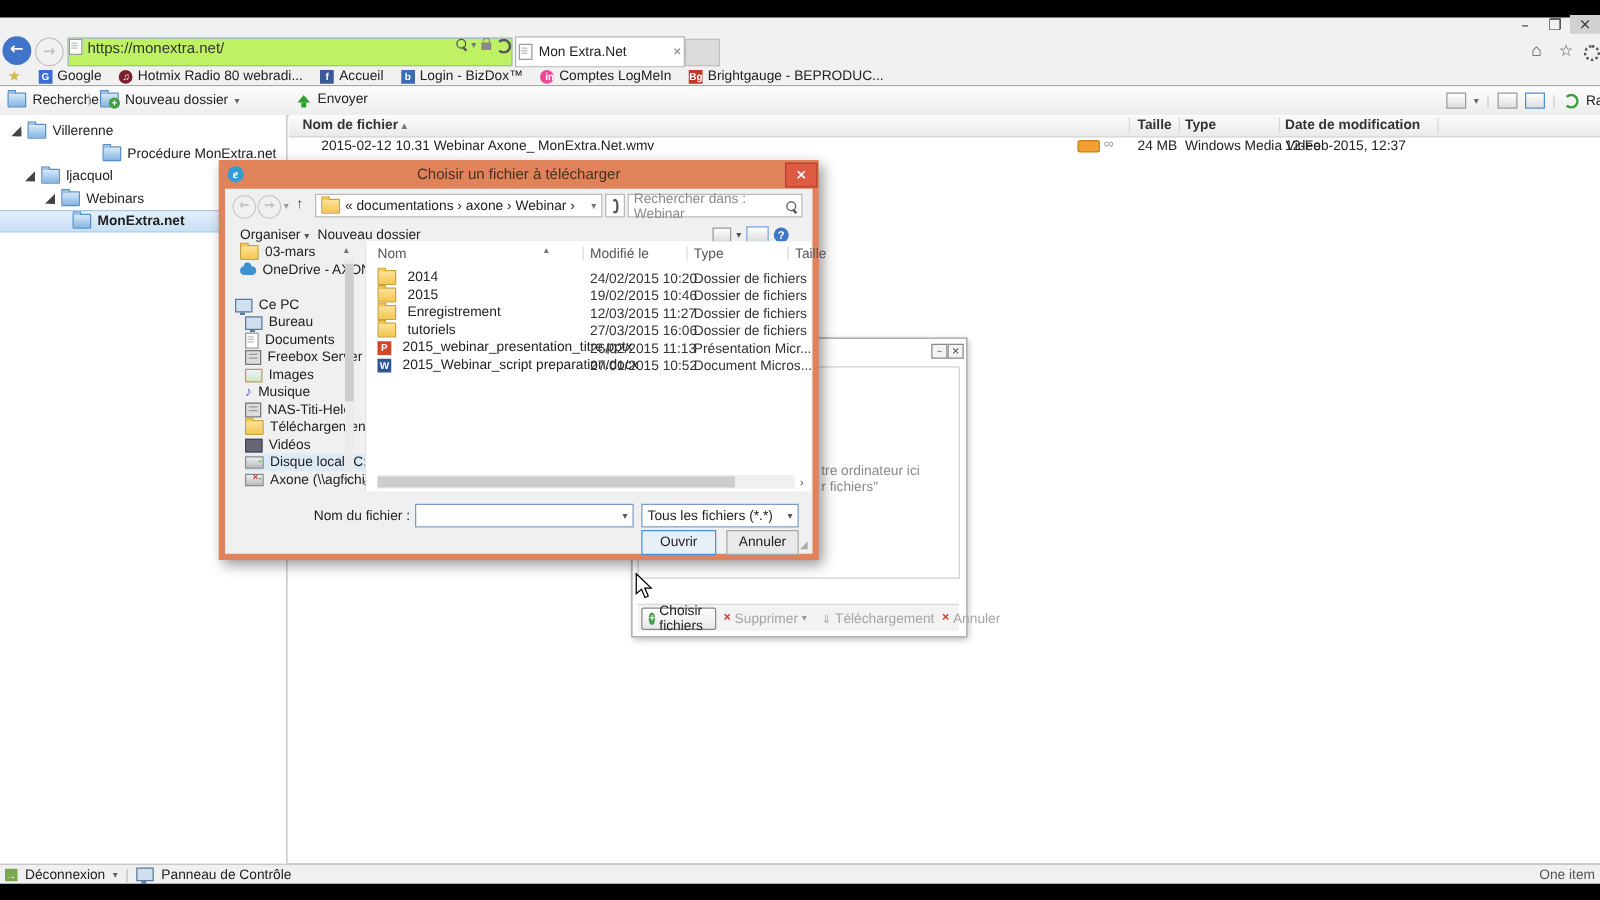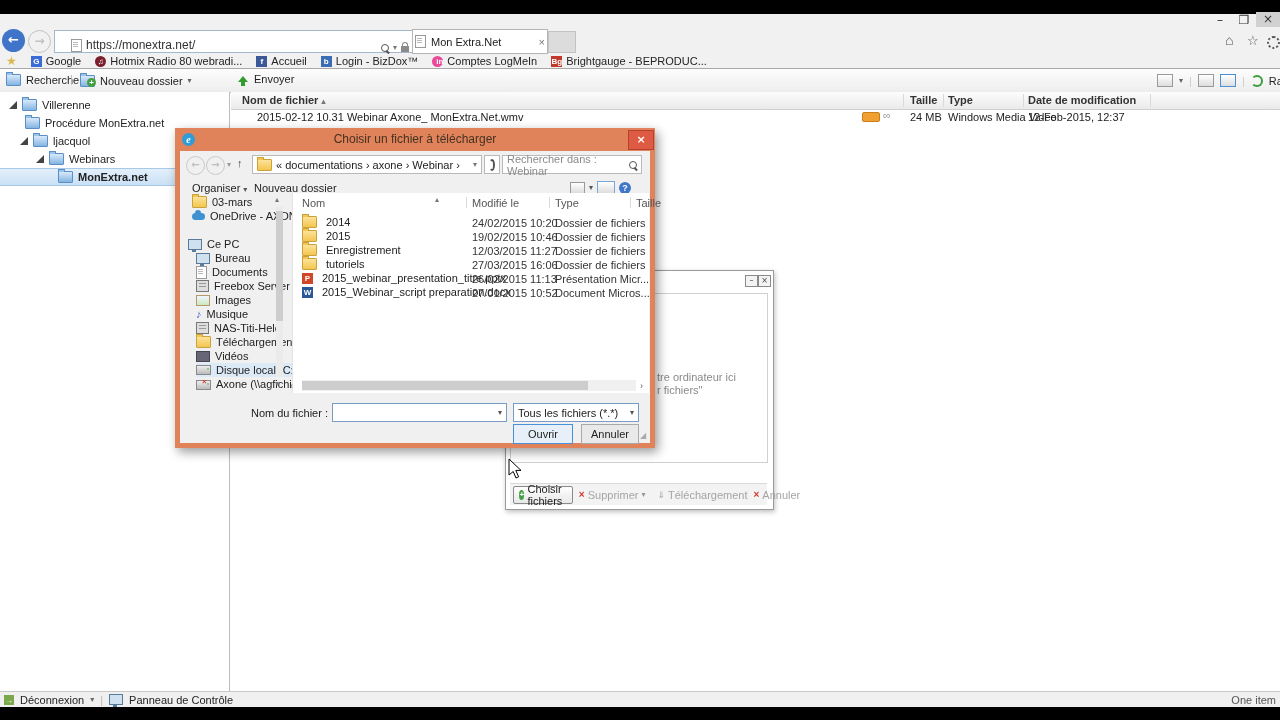--- a/index.html
+++ b/index.html
@@ -8,21 +8,21 @@
   .abs{position:absolute;}
   .ic{display:inline-block;vertical-align:middle;}
   
   .chrome{left:0;top:14px;width:1280px;height:54px;background:#f1f1f1;}
   .winbtn{font:12px/14px "DejaVu Sans",sans-serif;color:#333;text-align:center;}
   .closebtn{background:#d1d1d1;}
   .circle-back{width:23px;height:23px;border-radius:50%;background:#3f74c8;color:#fff;
                font:bold 13px/22px "DejaVu Sans",sans-serif;text-align:center;}
   .circle-fwd{width:21px;height:21px;border-radius:50%;border:1px solid #c2c2c2;color:#c2c2c2;
               font:bold 12px/20px "DejaVu Sans",sans-serif;text-align:center;background:#f1f1f1;}
-  .urlbox{background:#ffffff;border:1px solid #a3b8cc;display:flex;align-items:flex-end;gap:4px;padding:0 16px;}
+  .urlbox{background:#bef264;border:1px solid #a3b8cc;display:flex;align-items:flex-start;gap:4px;padding:0 0;}
   .urltext{font-size:12px;color:#333;flex:1;}
   .page-ic{width:9px;height:11px;background:#fff;border:1px solid #9a9a9a;position:relative;}
   .page-ic:after{content:"";position:absolute;left:1px;top:2px;width:5px;height:1px;background:#bbb;box-shadow:0 2px 0 #bbb,0 4px 0 #bbb;}
   .mag{width:6px;height:6px;border:1px solid #555;border-radius:50%;position:relative;}
   .mag:after{content:"";position:absolute;left:5px;top:5px;width:4px;height:2px;background:#555;transform:rotate(45deg);transform-origin:0 0;}
   .lock{width:8px;height:6px;background:#8a8a8a;position:relative;margin-top:3px;}
   .lock:before{content:"";position:absolute;left:1px;top:-4px;width:4px;height:4px;border:1px solid #8a8a8a;border-bottom:none;border-radius:3px 3px 0 0;}
   .refr{width:8px;height:8px;border:2px solid #555;border-radius:50%;border-left-color:transparent;}
   .refr.green{border-color:#3a9e3a;border-left-color:transparent;}
   .gear{width:9px;height:9px;border:2px dotted #555;border-radius:50%;}
@@ -180,21 +180,21 @@
       <span>Rafraîchir</span>
     </span>
   </div>
 
   <div class="abs treepane">
     <div class="trow" style="top:4px;padding-left:9px;">
       <span class="exp"></span>
       <span class="ic fold blue"></span>
       <span>Villerenne</span>
     </div>
-    <div class="trow" style="top:22px;padding-left:25px;">
+    <div class="trow" style="top:22px;padding-left:37px;justify-content:center;">
       <span class="ic fold blue"></span>
       <span>Procédure MonExtra.net</span>
     </div>
     <div class="trow" style="top:40px;padding-left:20px;">
       <span class="exp"></span>
       <span class="ic fold blue"></span>
       <span>ljacquol</span>
     </div>
     <div class="trow" style="top:58px;padding-left:36px;">
       <span class="exp"></span>

